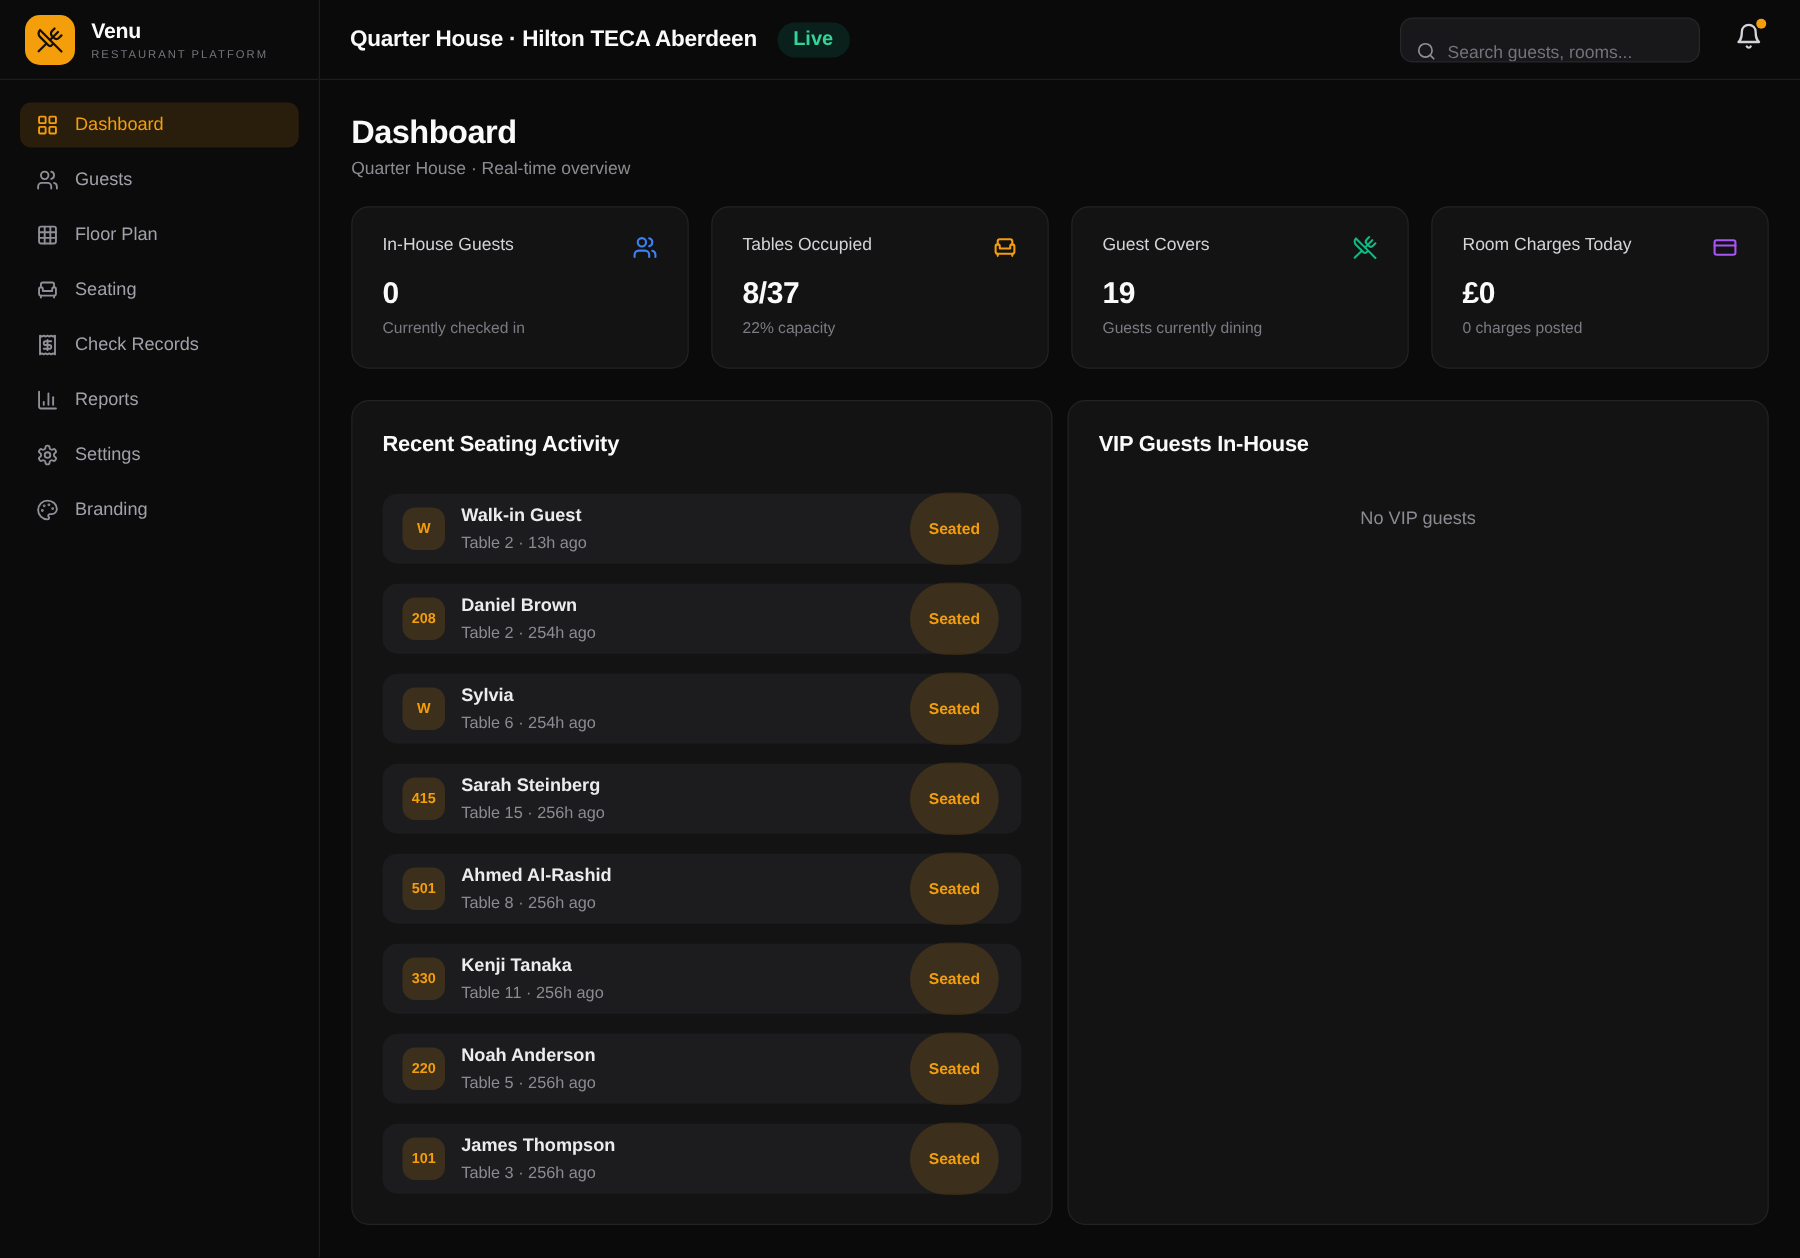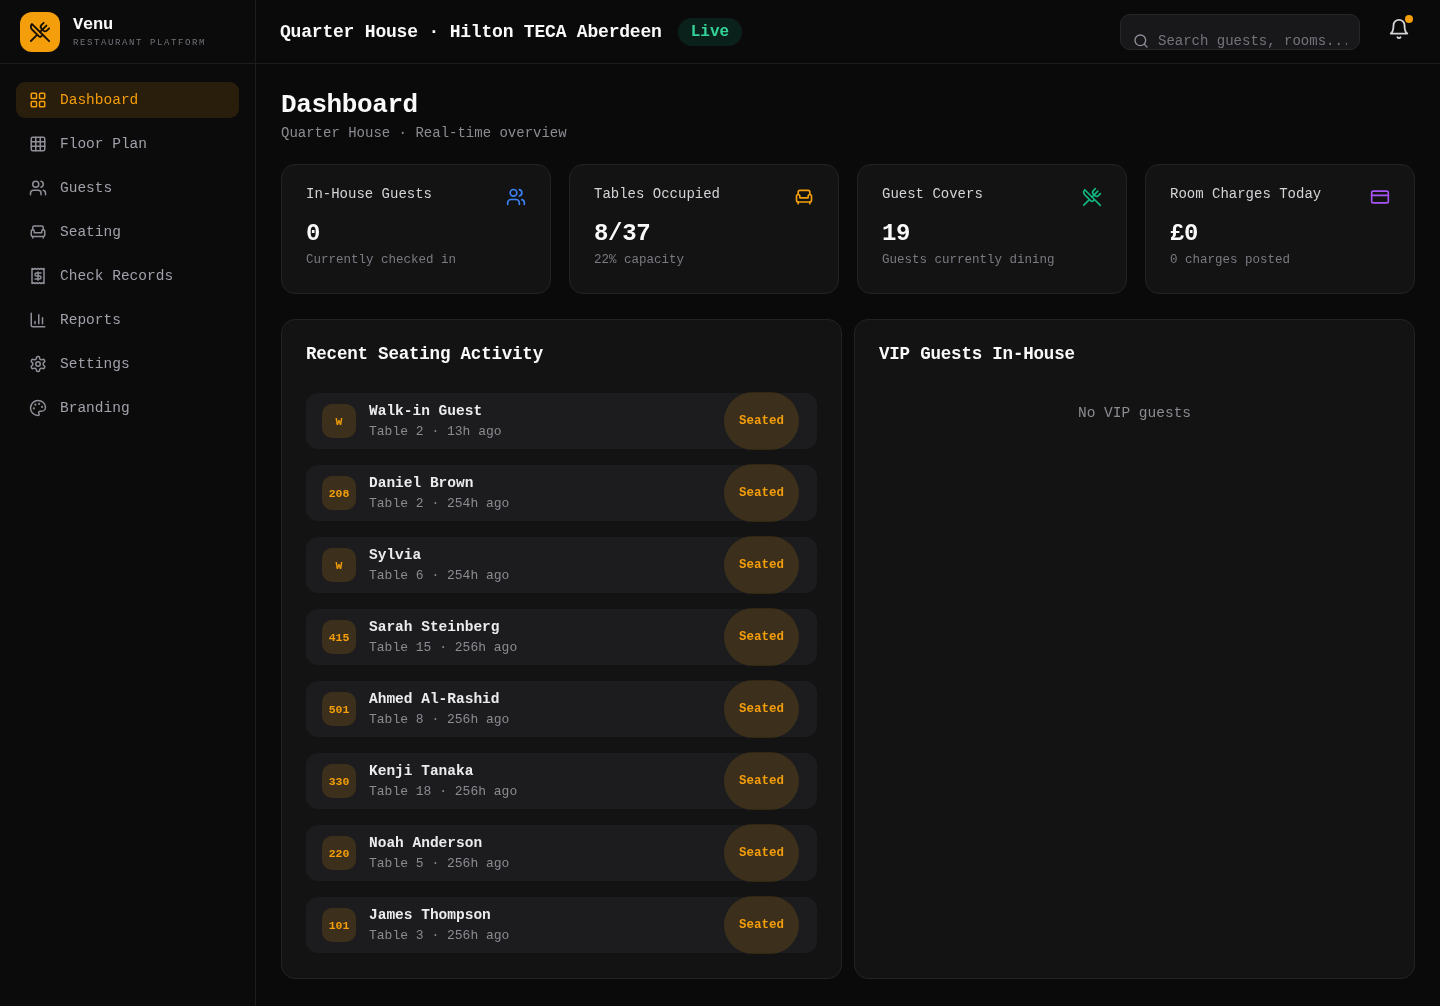--- a/index.html
+++ b/index.html
@@ -2,21 +2,21 @@
 <html><head>
 <meta charset="utf-8">
 <style>
   * { margin:0; padding:0; box-sizing:border-box; }
   html,body { width:1440px; height:1006px; overflow:hidden; }
   body {
     font-family:"Liberation Sans","DejaVu Sans",sans-serif;
     background:#0a0a0b; color:#fafafa;
     -webkit-font-smoothing:antialiased;
   }
-  .app { display:flex; width:1440px; height:1006px;font-family:Liberation Mono, monospace; }
+  .app { display:flex; width:1440px; height:1006px; }
 
   
   .sidebar { width:256px; min-width:256px; background:#0b0b0c; border-right:1px solid #1d1d1f; display:flex; flex-direction:column; }
   .brand { height:64px; display:flex; align-items:center; gap:13px; padding:0 20px; border-bottom:1px solid #1d1d1f; }
   .brand-logo { width:40px; height:40px; background:#f59e0b; border-radius:12px; display:flex; align-items:center; justify-content:center; color:#181003; flex:0 0 auto; }
   .brand-name { font-size:17px; font-weight:700; color:#fafafa; letter-spacing:-0.2px; line-height:1.15; }
   .brand-tagline { font-size:9px; font-weight:500; color:#73737b; letter-spacing:1.6px; margin-top:3px; }
   .nav { padding:18px 16px; display:flex; flex-direction:column; gap:8px; }
   .nav-item { height:36px; border-radius:9px; display:flex; align-items:center; gap:13px; padding:0 13px; color:#a1a1aa; font-size:14.5px; font-weight:500; cursor:pointer; }
   .nav-item .nav-icon { width:18px; height:18px; display:flex; align-items:center; justify-content:center; color:#8f8f98; }
@@ -94,40 +94,40 @@
               <rect width="7" height="7" x="3" y="14" rx="1"></rect>
             </svg>
           </span>
           <span>Dashboard</span>
         </div>
 
 
         <div class="nav-item">
           <span class="nav-icon">
             <svg width="18" height="18" viewBox="0 0 24 24" fill="none" stroke="currentColor" stroke-width="2" stroke-linecap="round" stroke-linejoin="round">
+              <path d="M16 21v-2a4 4 0 0 0-4-4H6a4 4 0 0 0-4 4v2"></path>
+              <circle cx="9" cy="7" r="4"></circle>
+              <path d="M22 21v-2a4 4 0 0 0-3-3.87"></path>
+              <path d="M16 3.13a4 4 0 0 1 0 7.75"></path>
+            </svg>
+          </span>
+          <span>Guests</span>
+        </div>
+
+        <div class="nav-item">
+          <span class="nav-icon">
+            <svg width="18" height="18" viewBox="0 0 24 24" fill="none" stroke="currentColor" stroke-width="2" stroke-linecap="round" stroke-linejoin="round">
               <rect width="18" height="18" x="3" y="3" rx="2"></rect>
               <path d="M3 9h18"></path>
               <path d="M3 15h18"></path>
               <path d="M9 3v18"></path>
               <path d="M15 3v18"></path>
             </svg>
           </span>
           <span>Floor Plan</span>
-        </div>
-
-        <div class="nav-item">
-          <span class="nav-icon">
-            <svg width="18" height="18" viewBox="0 0 24 24" fill="none" stroke="currentColor" stroke-width="2" stroke-linecap="round" stroke-linejoin="round">
-              <path d="M16 21v-2a4 4 0 0 0-4-4H6a4 4 0 0 0-4 4v2"></path>
-              <circle cx="9" cy="7" r="4"></circle>
-              <path d="M22 21v-2a4 4 0 0 0-3-3.87"></path>
-              <path d="M16 3.13a4 4 0 0 1 0 7.75"></path>
-            </svg>
-          </span>
-          <span>Guests</span>
         </div>
 
         <div class="nav-item">
           <span class="nav-icon">
             <svg width="18" height="18" viewBox="0 0 24 24" fill="none" stroke="currentColor" stroke-width="2" stroke-linecap="round" stroke-linejoin="round">
               <path d="M19 9V6a2 2 0 0 0-2-2H7a2 2 0 0 0-2 2v3"></path>
               <path d="M3 16a2 2 0 0 0 2 2h14a2 2 0 0 0 2-2v-5a2 2 0 0 0-2-2 2 2 0 0 0-2 2v2H7v-2a2 2 0 0 0-2-2 2 2 0 0 0-2 2Z"></path>
               <path d="M5 18v2"></path>
               <path d="M19 18v2"></path>
             </svg>
@@ -324,21 +324,21 @@
                   <div class="aname">Ahmed Al-Rashid</div>
                   <div class="adetail">Table 8 · 256h ago</div>
                 </div>
                 <span class="apill">Seated</span>
               </div>
 
               <div class="arow">
                 <span class="abadge">330</span>
                 <div class="ainfo">
                   <div class="aname">Kenji Tanaka</div>
-                  <div class="adetail">Table 18 · 256h ago</div>
+                  <div class="adetail">Table 11 · 256h ago</div>
                 </div>
                 <span class="apill">Seated</span>
               </div>
 
               <div class="arow">
                 <span class="abadge">220</span>
                 <div class="ainfo">
                   <div class="aname">Noah Anderson</div>
                   <div class="adetail">Table 5 · 256h ago</div>
                 </div>

